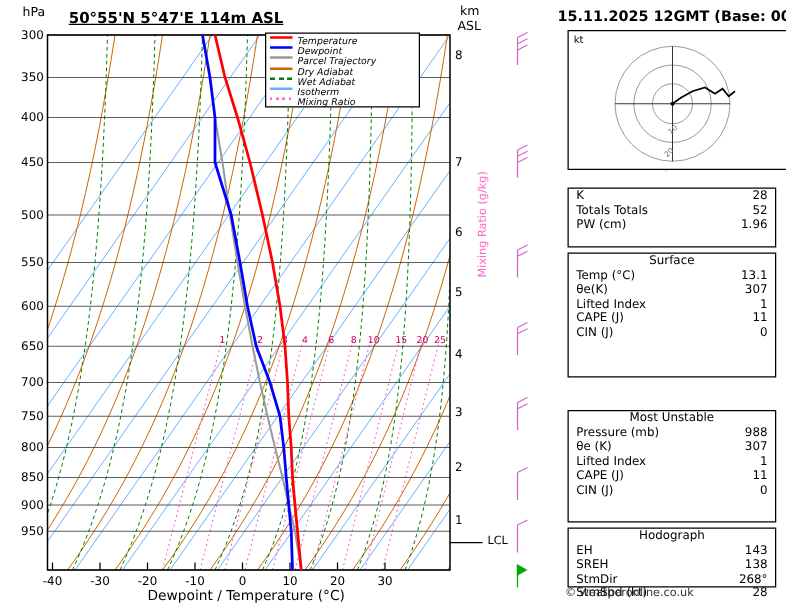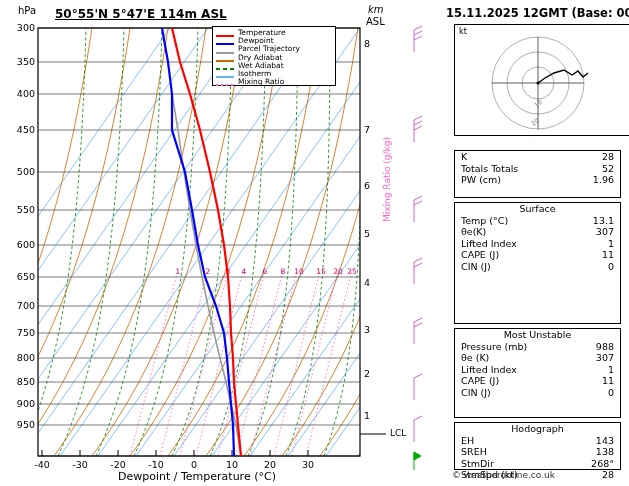--- a/index.html
+++ b/index.html
@@ -14,31 +14,31 @@
     overflow:hidden;
   }
   .root { position:relative; width:629px; height:486px; }
 
   
   #skewt { position:absolute; left:0; top:0; width:440px; height:486px; }
   .lbl { position:absolute; white-space:nowrap; }
 
   #hpa-label { left:18px; top:5px; font-size:10px; }
   #station-title { left:55px; top:7px; font-size:12px; font-weight:bold;text-decoration:underline; }
-  #km-label { left:368px; top:4px; font-size:10px; text-align:center;font-style:italic; }
+  #km-label { left:368px; top:4px; font-size:10px; text-align:center; }
   #asl-label { left:366px; top:16px; font-size:10px; }
 
   #xaxis-title { left:118px; top:470px; font-size:11px; }
 
   .legendbox {
     position:absolute; left:212px; top:26px; width:124px; height:60px;
     background:#fff; border:1px solid #000;
     padding:2px 3px; line-height:8.2px;
   }
-  .legrow { display:flex; align-items:flex-end; height:8.2px; }
+  .legrow { display:flex; align-items:flex-start; height:8.2px;font-style:italic; }
   .legswatch { width:18px; height:2px; margin-right:4px; flex:0 0 18px; }
   .legtext { font-size:7.5px; }
 
   #mixratio-label {
     position:absolute; left:382px; top:222px;
     font-size:9px; color:#ff66cc;
     transform:rotate(-90deg); transform-origin:left top;
     white-space:nowrap;
   }
   #lcl-label { position:absolute; left:390px; top:428px; font-size:9px; }
@@ -48,21 +48,21 @@
   #date-title { position:absolute; left:0px; top:6px; font-size:11.5px; font-weight:bold; white-space:nowrap; }
 
   #hodobox { position:absolute; left:8px; top:24px; width:184px; height:112px; border:1px solid #000; background:#fff; }
   #hodo-kt { position:absolute; left:4px; top:2px; font-size:8px; }
 
   .tablebox {
     position:absolute; left:8px; width:167px;
     border:1px solid #000; background:#fff;
   }
   #tbl1 { top:150px; height:48px; }
-  #tbl2 { top:202px; height:122px; }
+  #tbl2 { top:202px; height:100px; }
   #tbl3 { top:328px; height:90px; }
   #tbl4 { top:422px; height:48px; }
 
   .trow { display:flex; justify-content:space-between; padding:0 6px; font-size:9.5px; line-height:11.6px; }
   .trow .k { white-space:nowrap; }
   .trow .v { white-space:nowrap; }
   .section-head { text-align:center; font-size:9.5px; line-height:11.6px; }
 
   #credit { position:absolute; left:452px; top:470px; font-size:9px; color:#333; }
   .copy { font-size:9px; }

